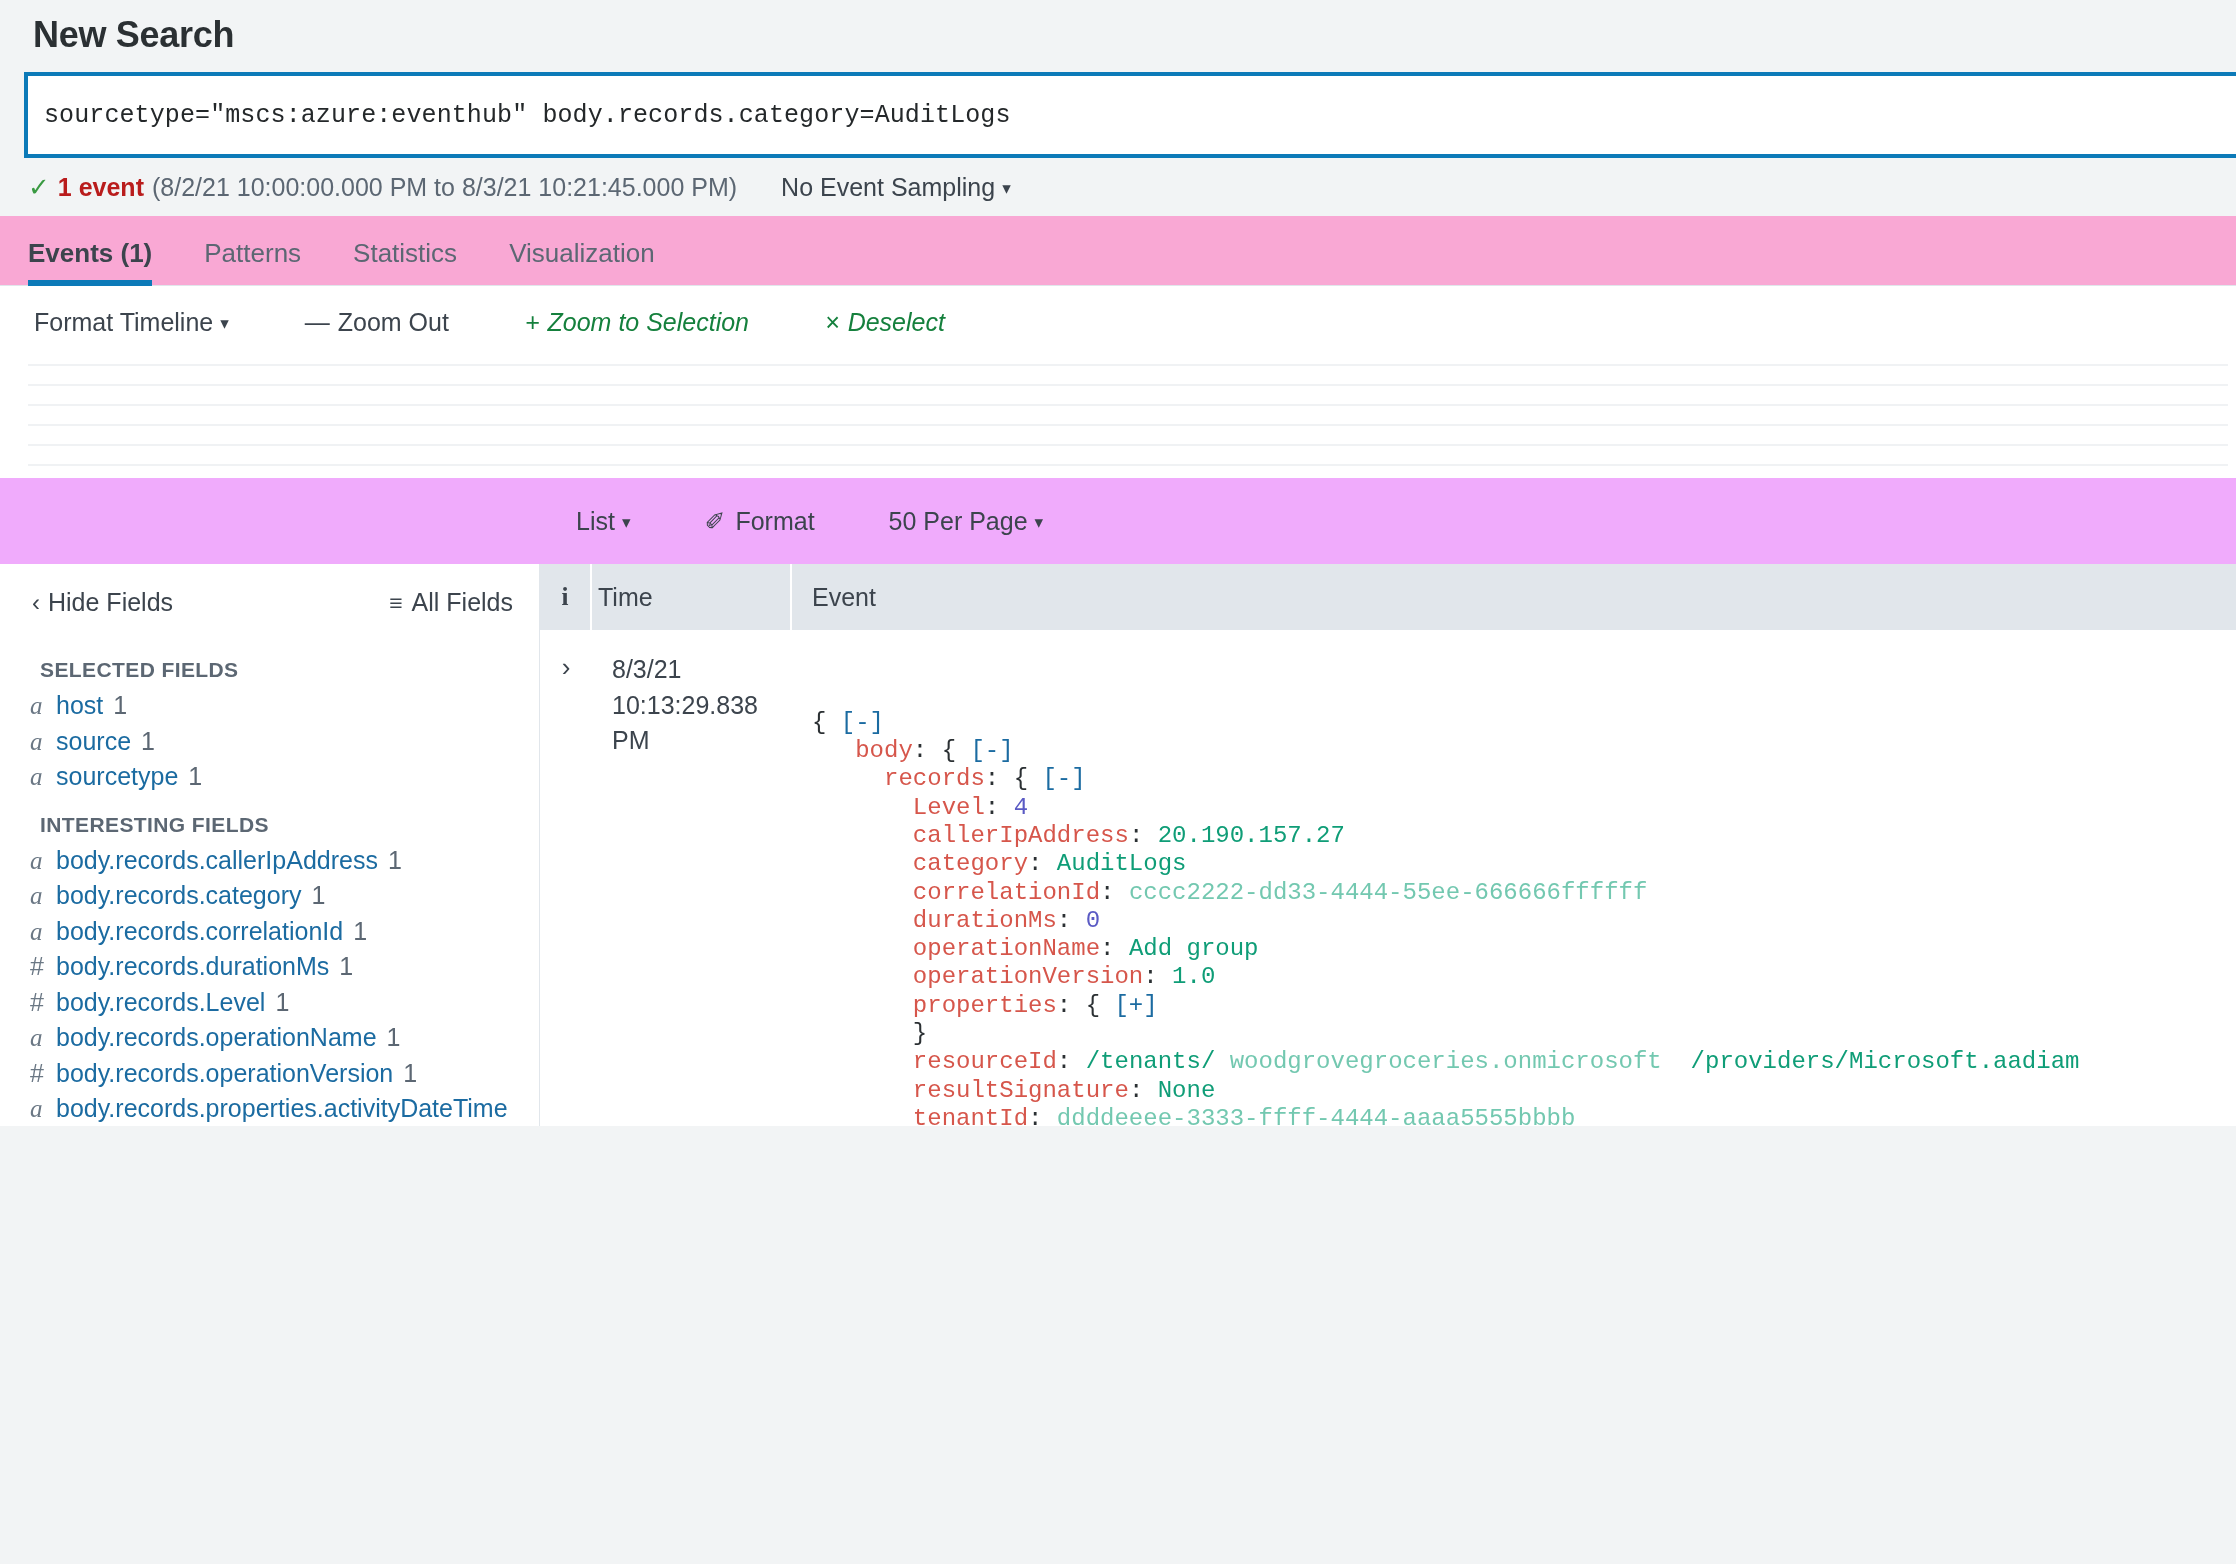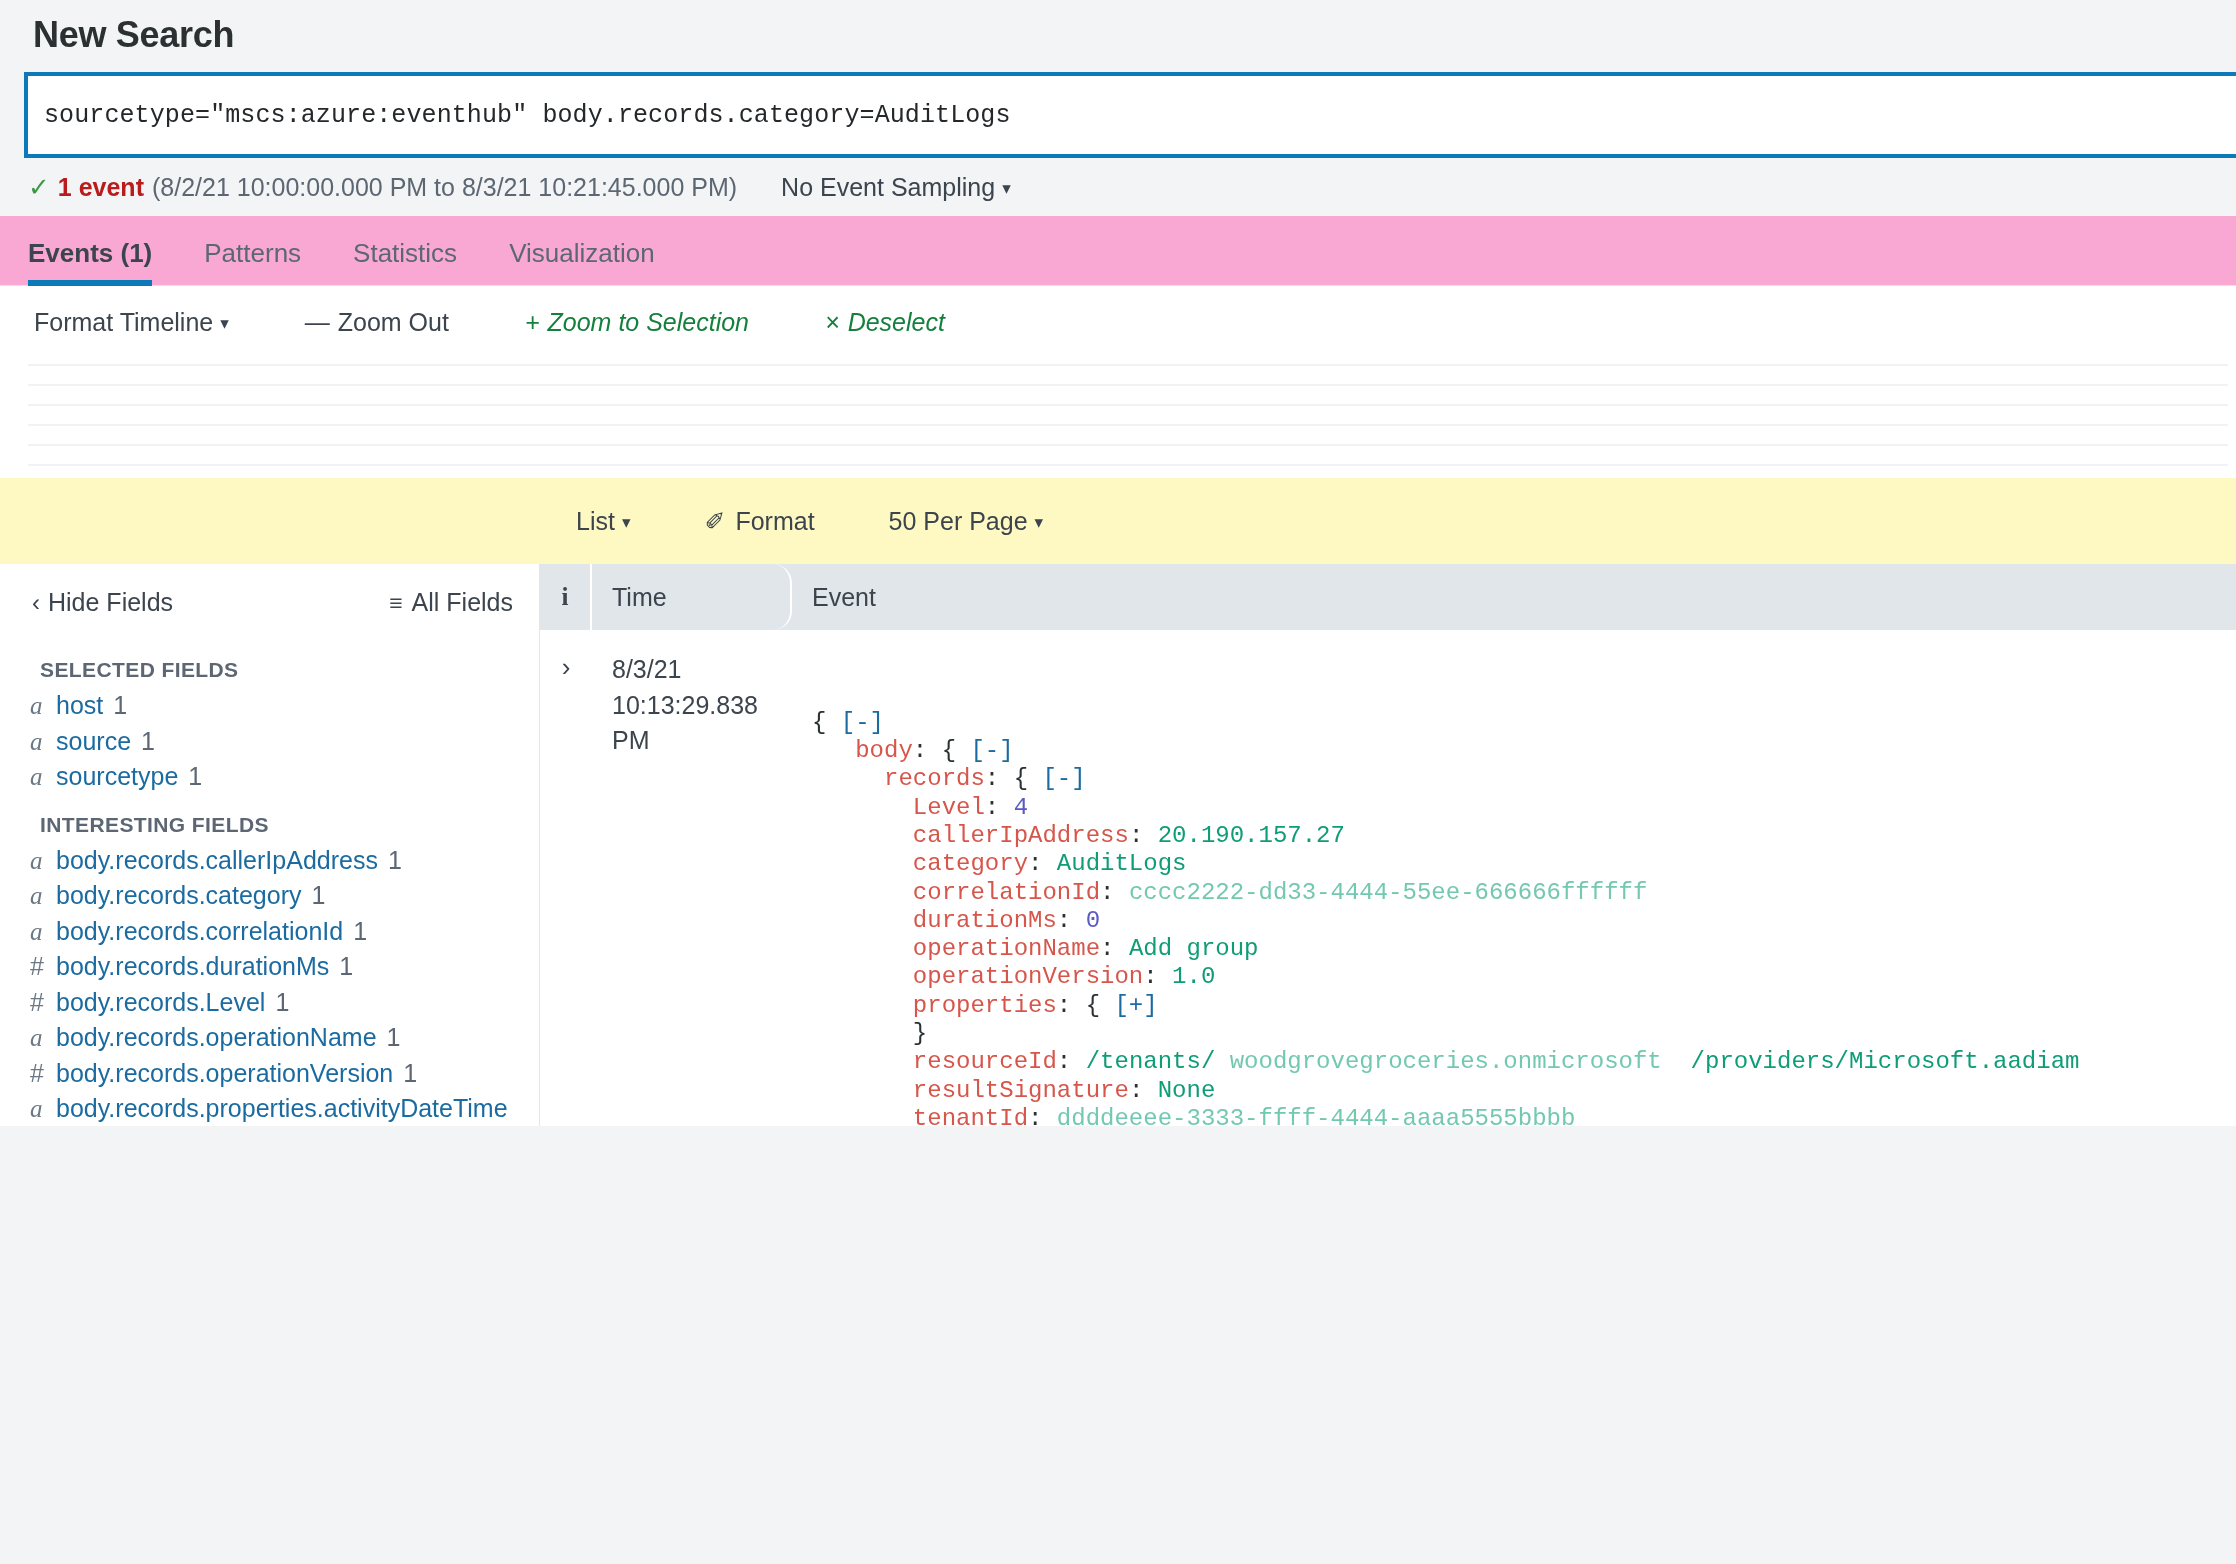--- a/index.html
+++ b/index.html
@@ -154,21 +154,21 @@
   }
   .gridline {
     position: absolute;
     left: 28px; right: 8px;
     height: 2px;
     background: #f0f2f4;
   }
 
   
   .list-controls {
-    background: #fef9c3;
+    background: #f0abfc;
     display: flex;
     align-items: center;
     height: 86px;
     padding-left: 576px;
     font-size: 25px;
   }
   .lc-btn {
     color: #3c444d;
     margin-right: 74px;
     cursor: pointer;
@@ -282,25 +282,24 @@
     width: 52px; min-width: 52px;
     text-align: center;
     font-weight: bold;
     font-family: "Liberation Serif", serif;
     border-right: 2px solid #ffffff;
     line-height: 66px;
     height: 66px;
   }
   .col-time {
     width: 200px; min-width: 200px;
-    padding-left: 20px;
+    padding-left: 6px;
     border-right: 2px solid #ffffff;
     line-height: 66px;
     height: 66px;
-    border-radius: 19px;
   }
   .col-event {
     flex: 1;
     padding-left: 20px;
     line-height: 66px;
     height: 66px;
   }
   .event-row {
     display: flex;
     padding-top: 22px;

